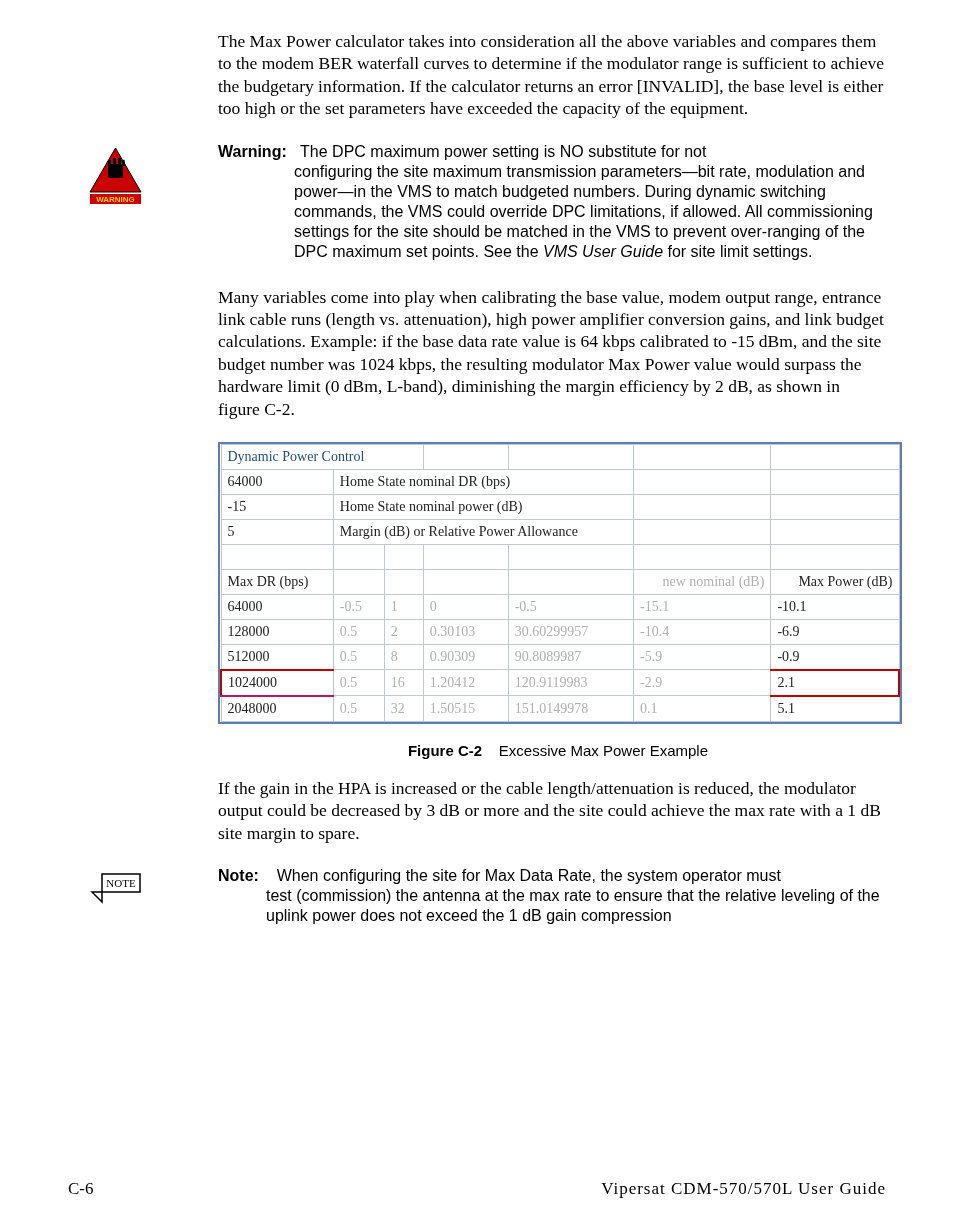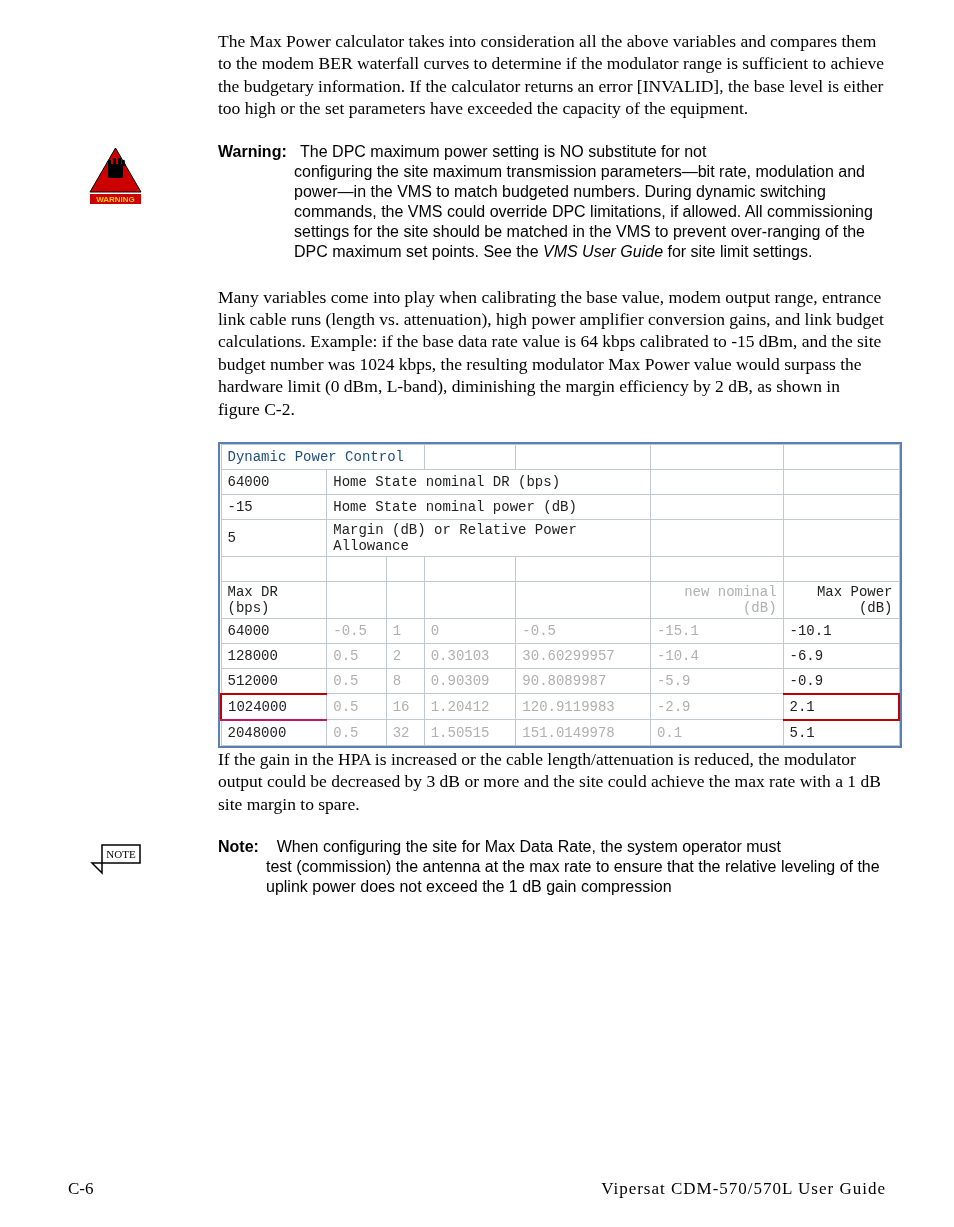--- a/index.html
+++ b/index.html
@@ -79,21 +79,21 @@
   }
   .note-text-body {
     padding-left: 48px;
   }
 
   
   .table-wrap {
     margin-left: 150px;
     border: 2px solid #5a7fb5;
     width: 680px;
-    font-family: Liberation Mono, monospace;
+    font-family: Liberation Serif, serif;
     font-size: 14px;
   }
   .table-wrap table {
     border-collapse: collapse;
     width: 100%;
   }
   .table-wrap td, .table-wrap th {
     border: 1px solid #c0c8d0;
     padding: 2px 6px;
     height: 20px;
@@ -269,20 +269,25 @@
         <td class="num gray">32</td>
         <td class="num gray">1.50515</td>
         <td class="num gray">151.0149978</td>
         <td class="num gray">0.1</td>
         <td class="num">5.1</td>
       </tr>
     </tbody>
       </table>
   </div>
 
+  <div class="figure-caption">
+    <span class="fig-label">Figure C-2</span>
+    &nbsp;&nbsp;
+    <span>Excessive Max Power Example</span>
+  </div>
 
   <div class="body-text">If the gain in the HPA is increased or the cable length/attenuation is reduced, the modulator output could be decreased by 3 dB or more and the site could achieve the max rate with a 1 dB site margin to spare.</div>
 
   <div class="note-block">
     <div class="note-icon">
       <svg width="54" height="38" viewBox="0 0 54 38">
         <rect x="14" y="6" width="38" height="18" fill="#fff" stroke="#000" stroke-width="1.5"></rect>
         <text x="33" y="19" text-anchor="middle" font-family="Times New Roman" font-size="11">NOTE</text>
         <polyline points="14,24 4,24 14,34 14,24" fill="#fff" stroke="#000" stroke-width="1.5"></polyline>
       </svg>

